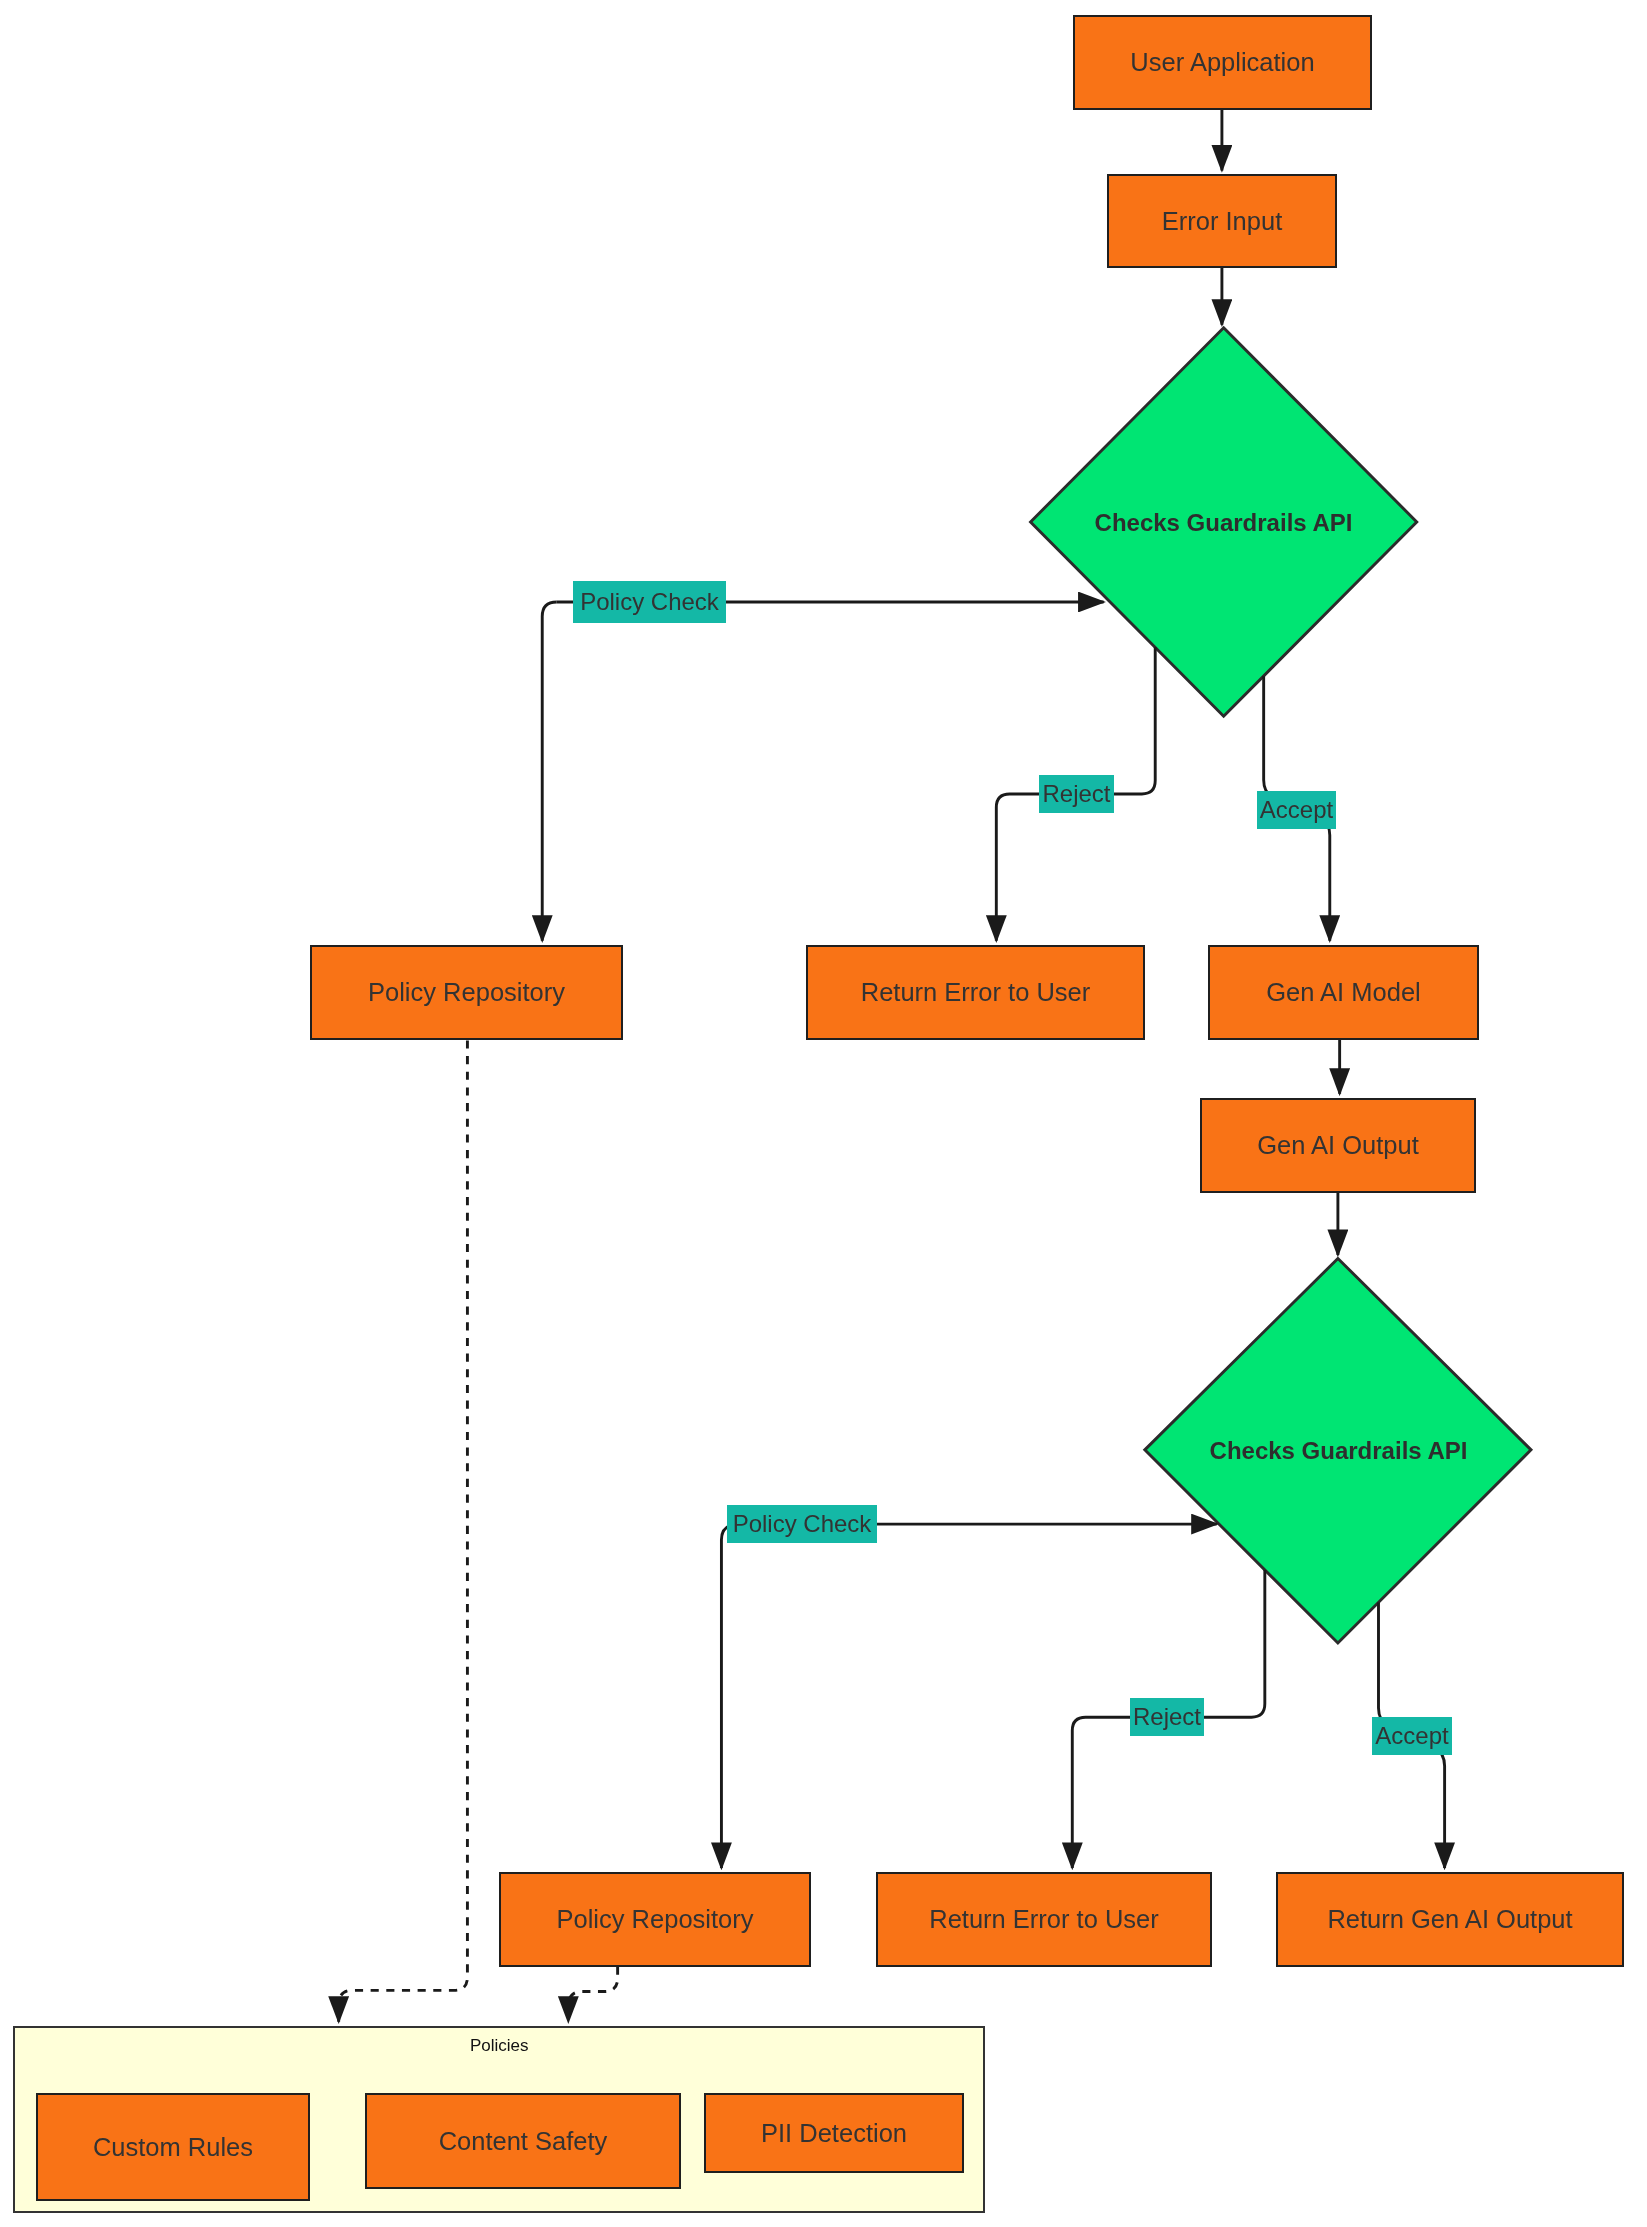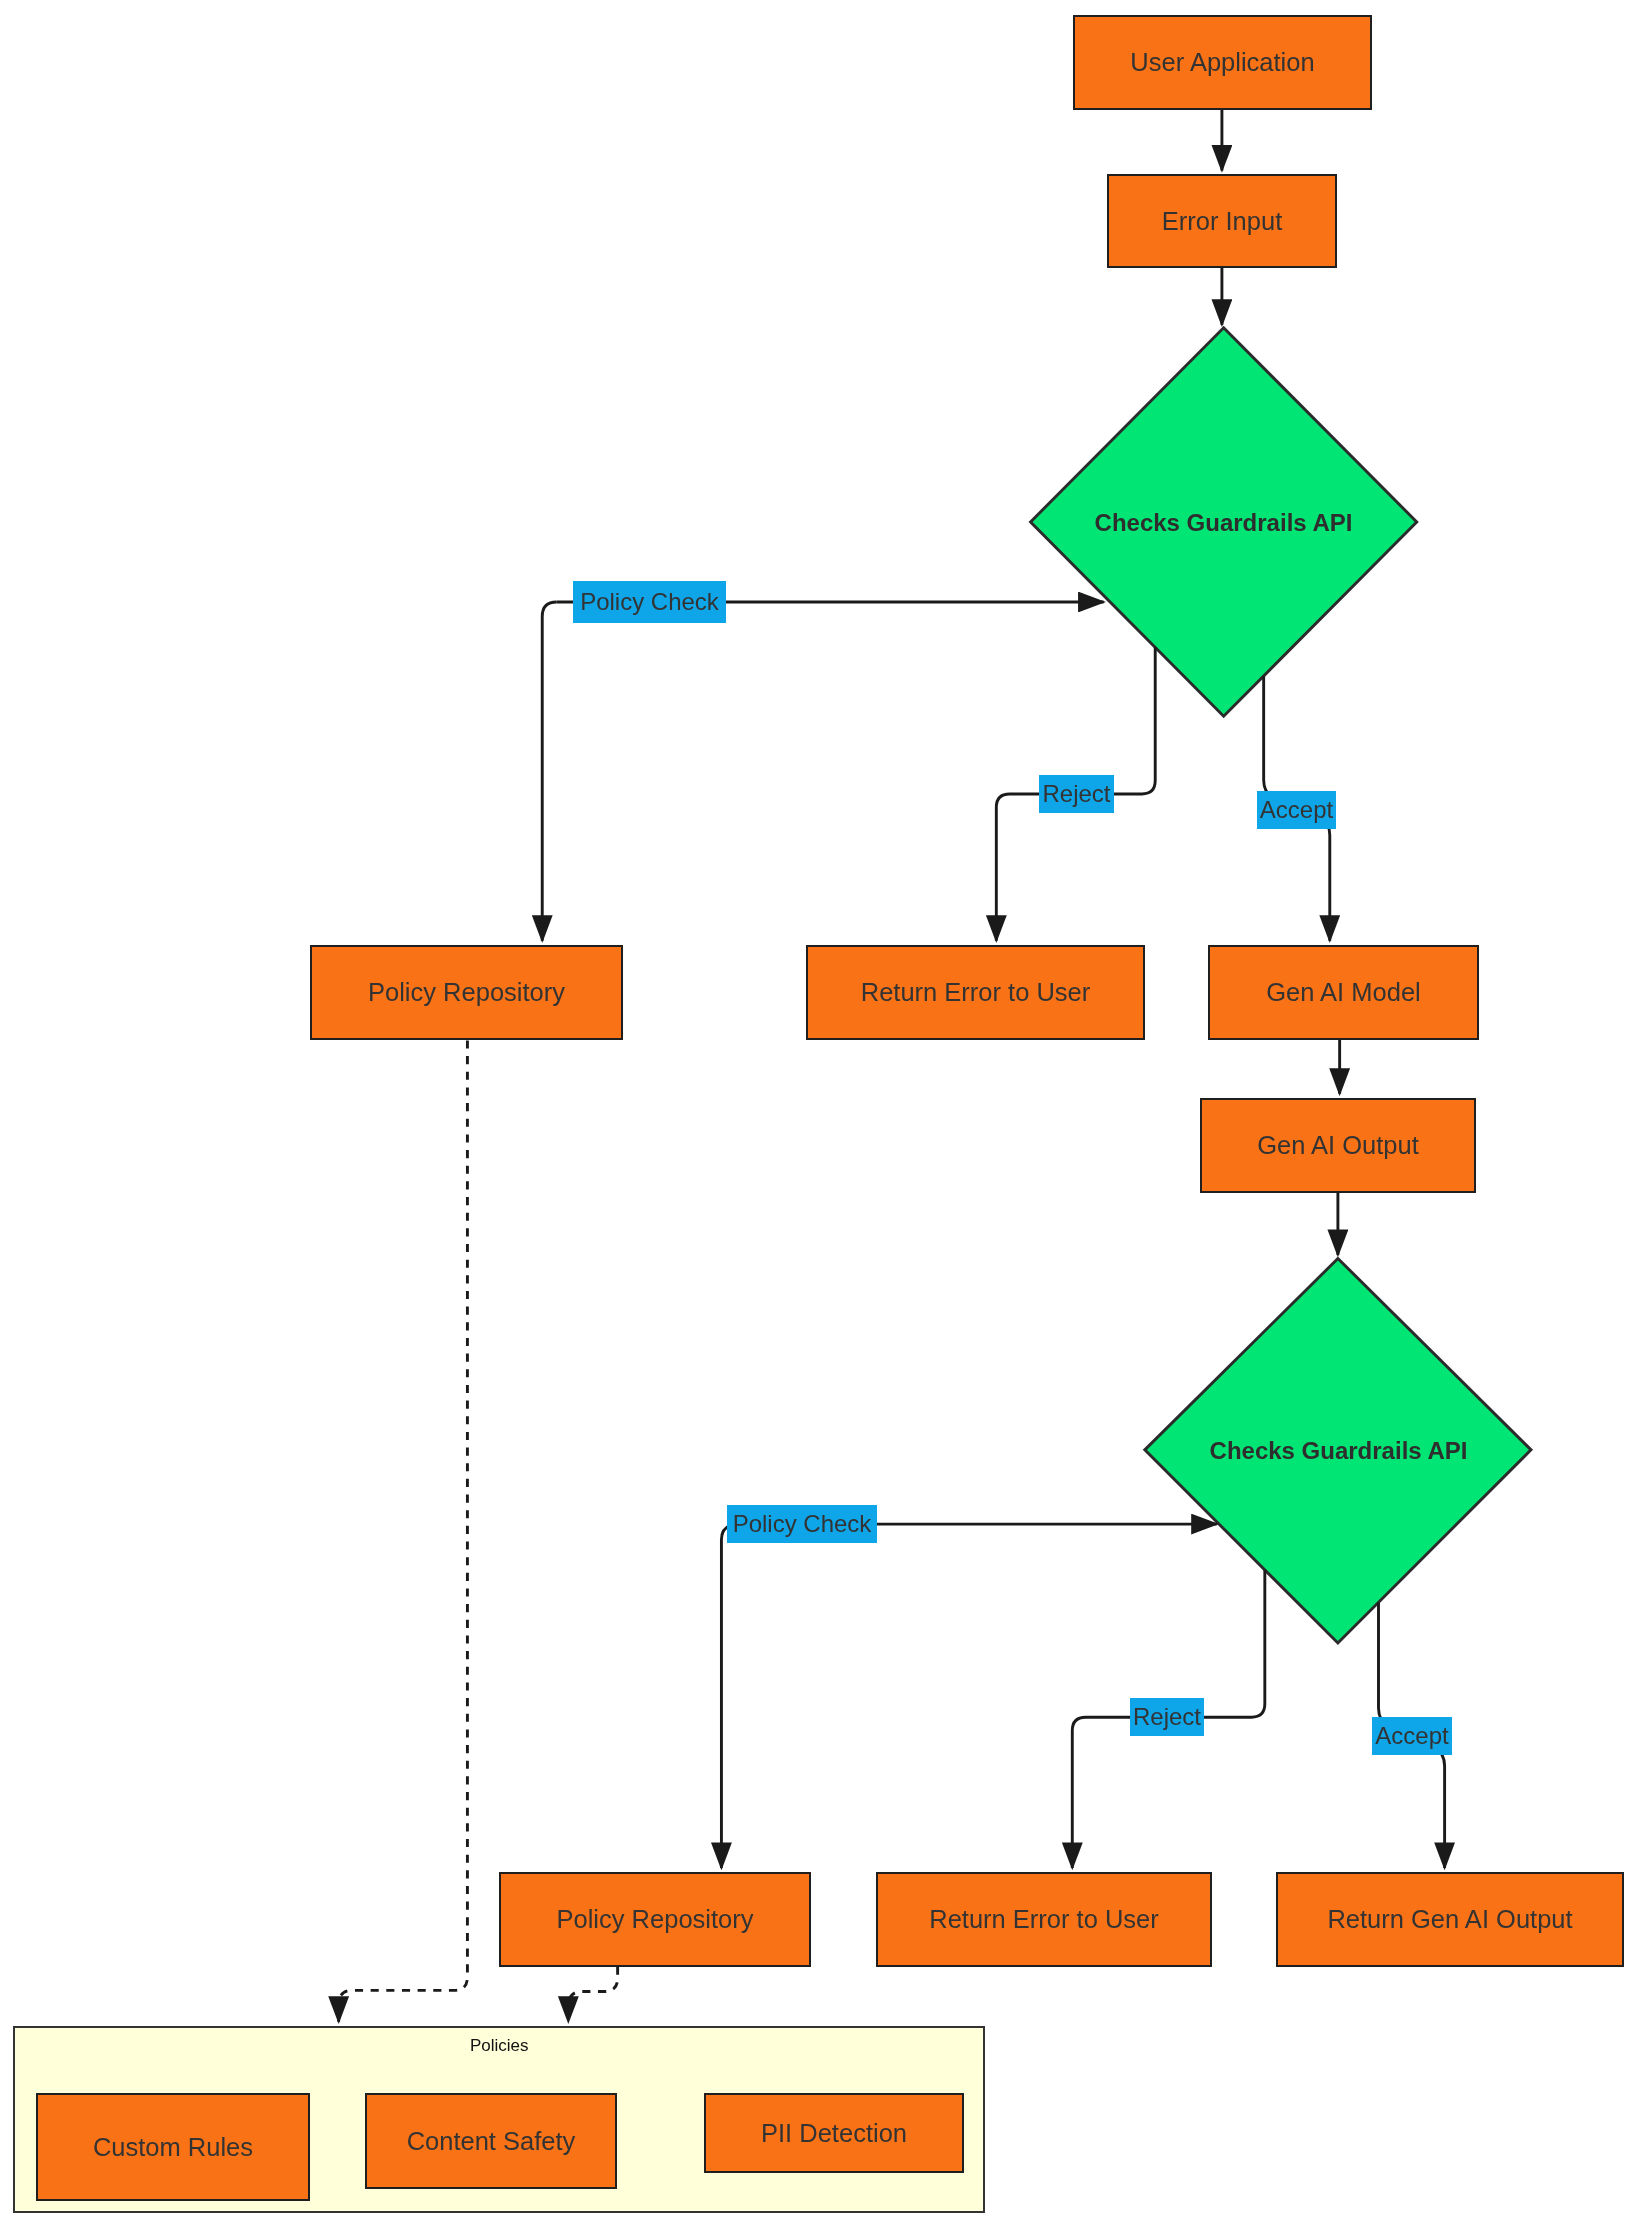--- a/index.html
+++ b/index.html
@@ -59,21 +59,21 @@
     font-size: 24px;
     font-weight: bold;
     color: #2e2e2e;
     text-align: right;
     white-space: nowrap;
     pointer-events: none;
   }
   .edge-label {
     position: absolute;
     box-sizing: border-box;
-    background: #0ea5e9;
+    background: #14b8a6;
     display: flex;
     align-items: center;
     justify-content: center;
     font-size: 24px;
     color: #333333;
     text-align: center;
     white-space: nowrap;
   }
   .group {
     position: absolute;
@@ -164,18 +164,18 @@
   <div class="edge-label" style="left:1130px; top:1698px; width:74px; height:38px;">Reject</div>
 
   <div class="edge-label" style="left:1372px; top:1717px; width:80px; height:38px;">Accept</div>
 
   <div class="group" style="left:13.3px; top:2026px; width:972px; height:187px;">
     <div class="group-title">Policies</div>
   </div>
 
   <div class="node group-item" style="left:36px; top:2093px; width:274px; height:108px;">Custom Rules</div>
 
-  <div class="node group-item" style="left:365px; top:2093px; width:252px; height:96px;">Content Safety</div>
+  <div class="node group-item" style="left:365px; top:2093px; width:316px; height:96px;">Content Safety</div>
 
   <div class="node group-item" style="left:704px; top:2093px; width:260px; height:80px;">PII Detection</div>
 
 </div>
 
 
 </body></html>

